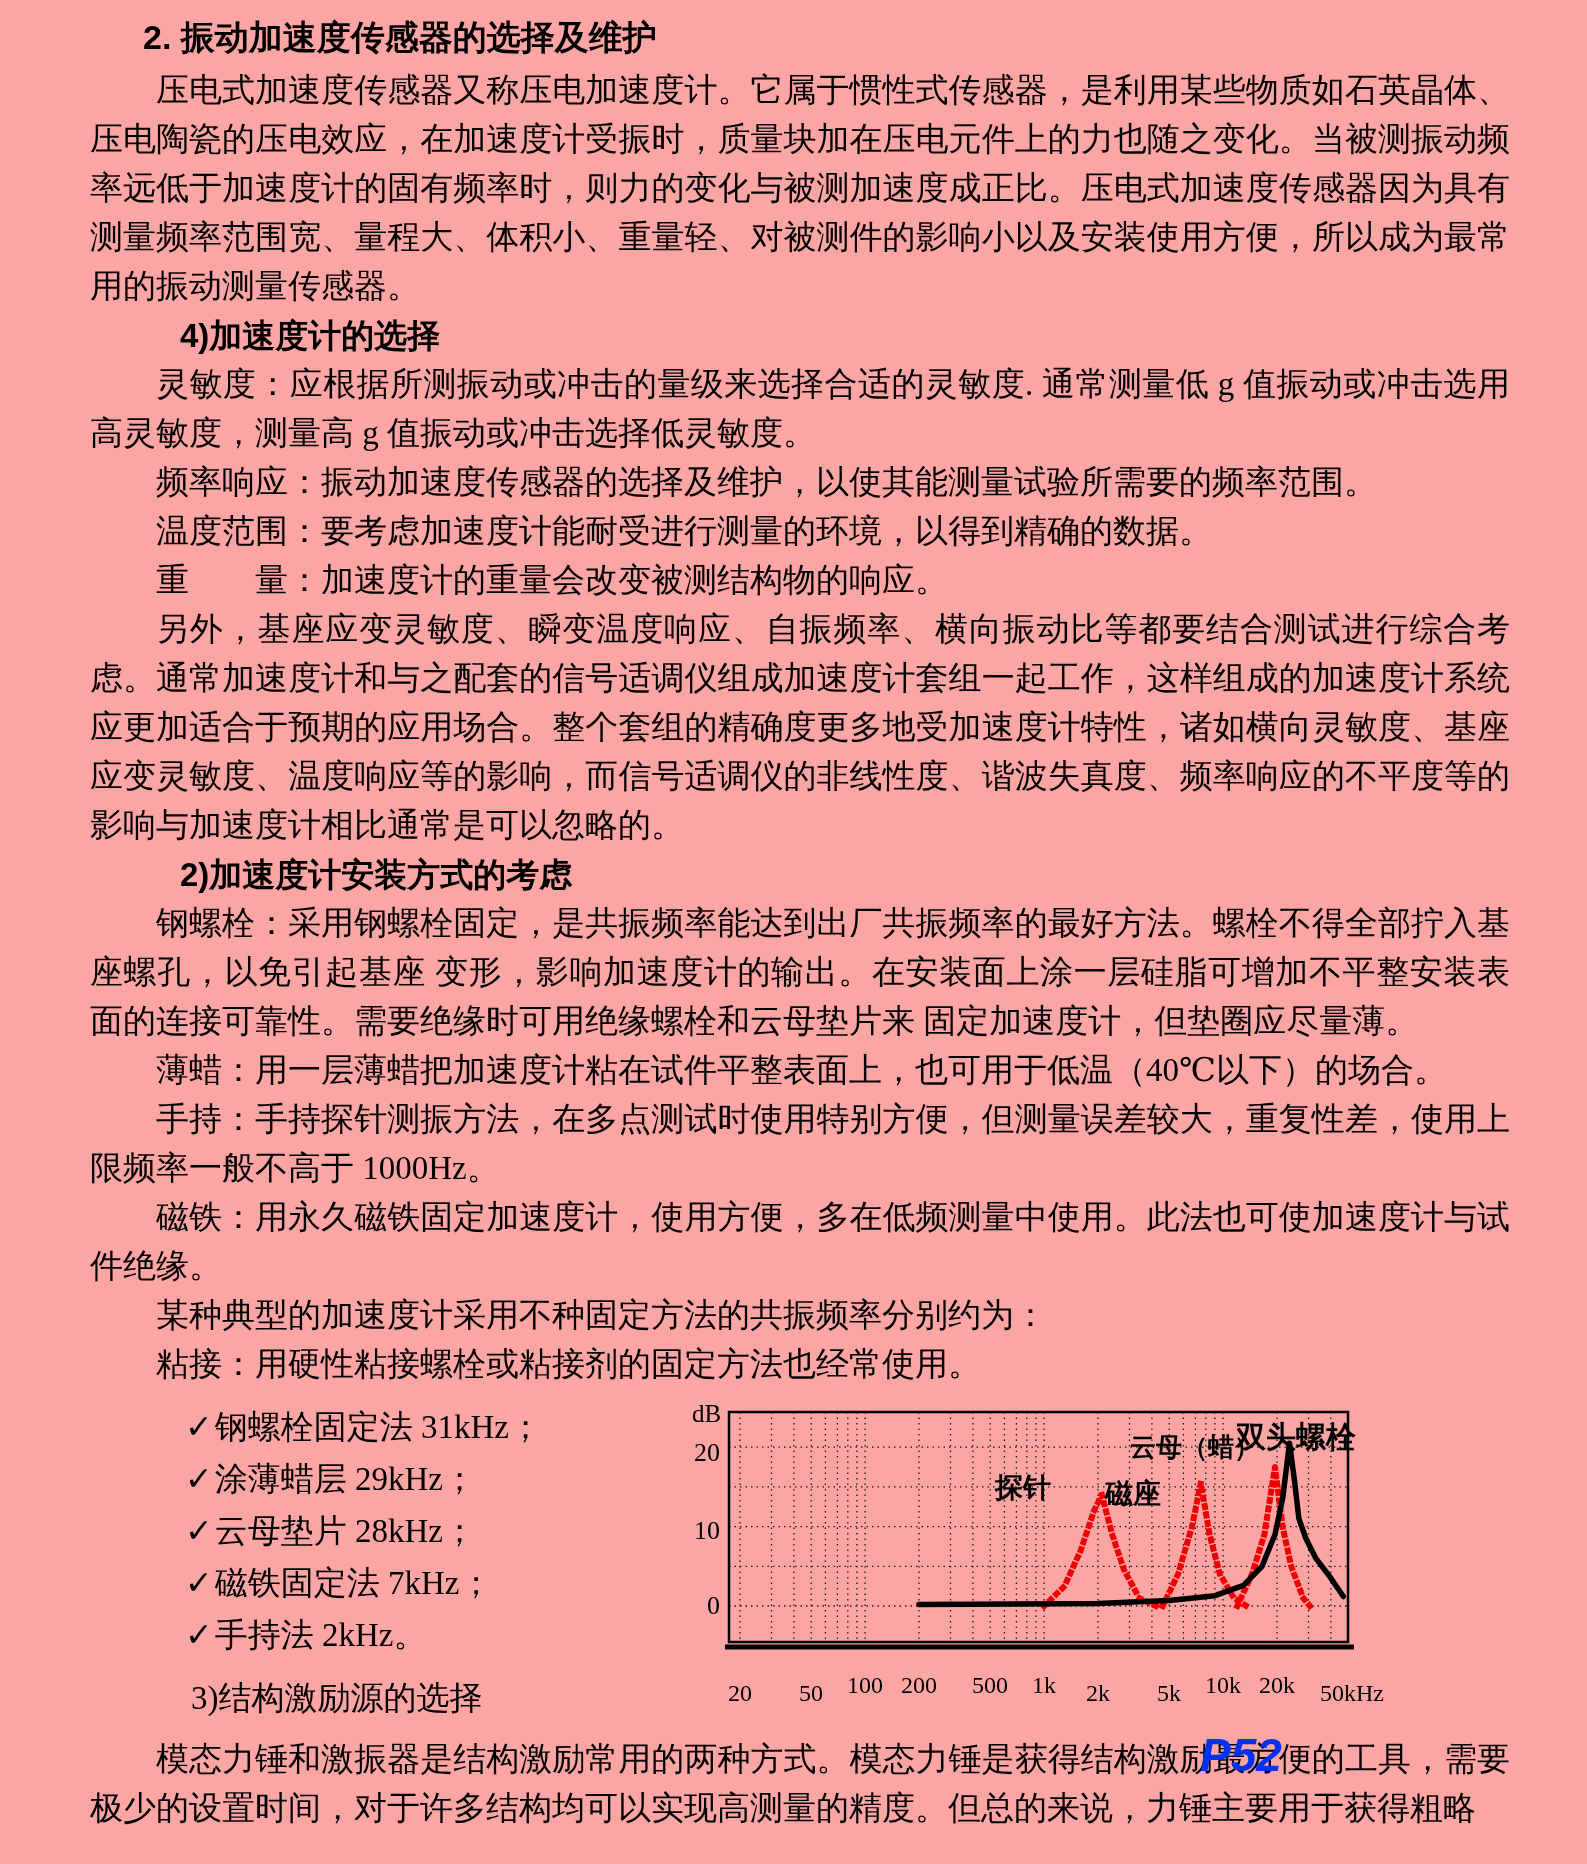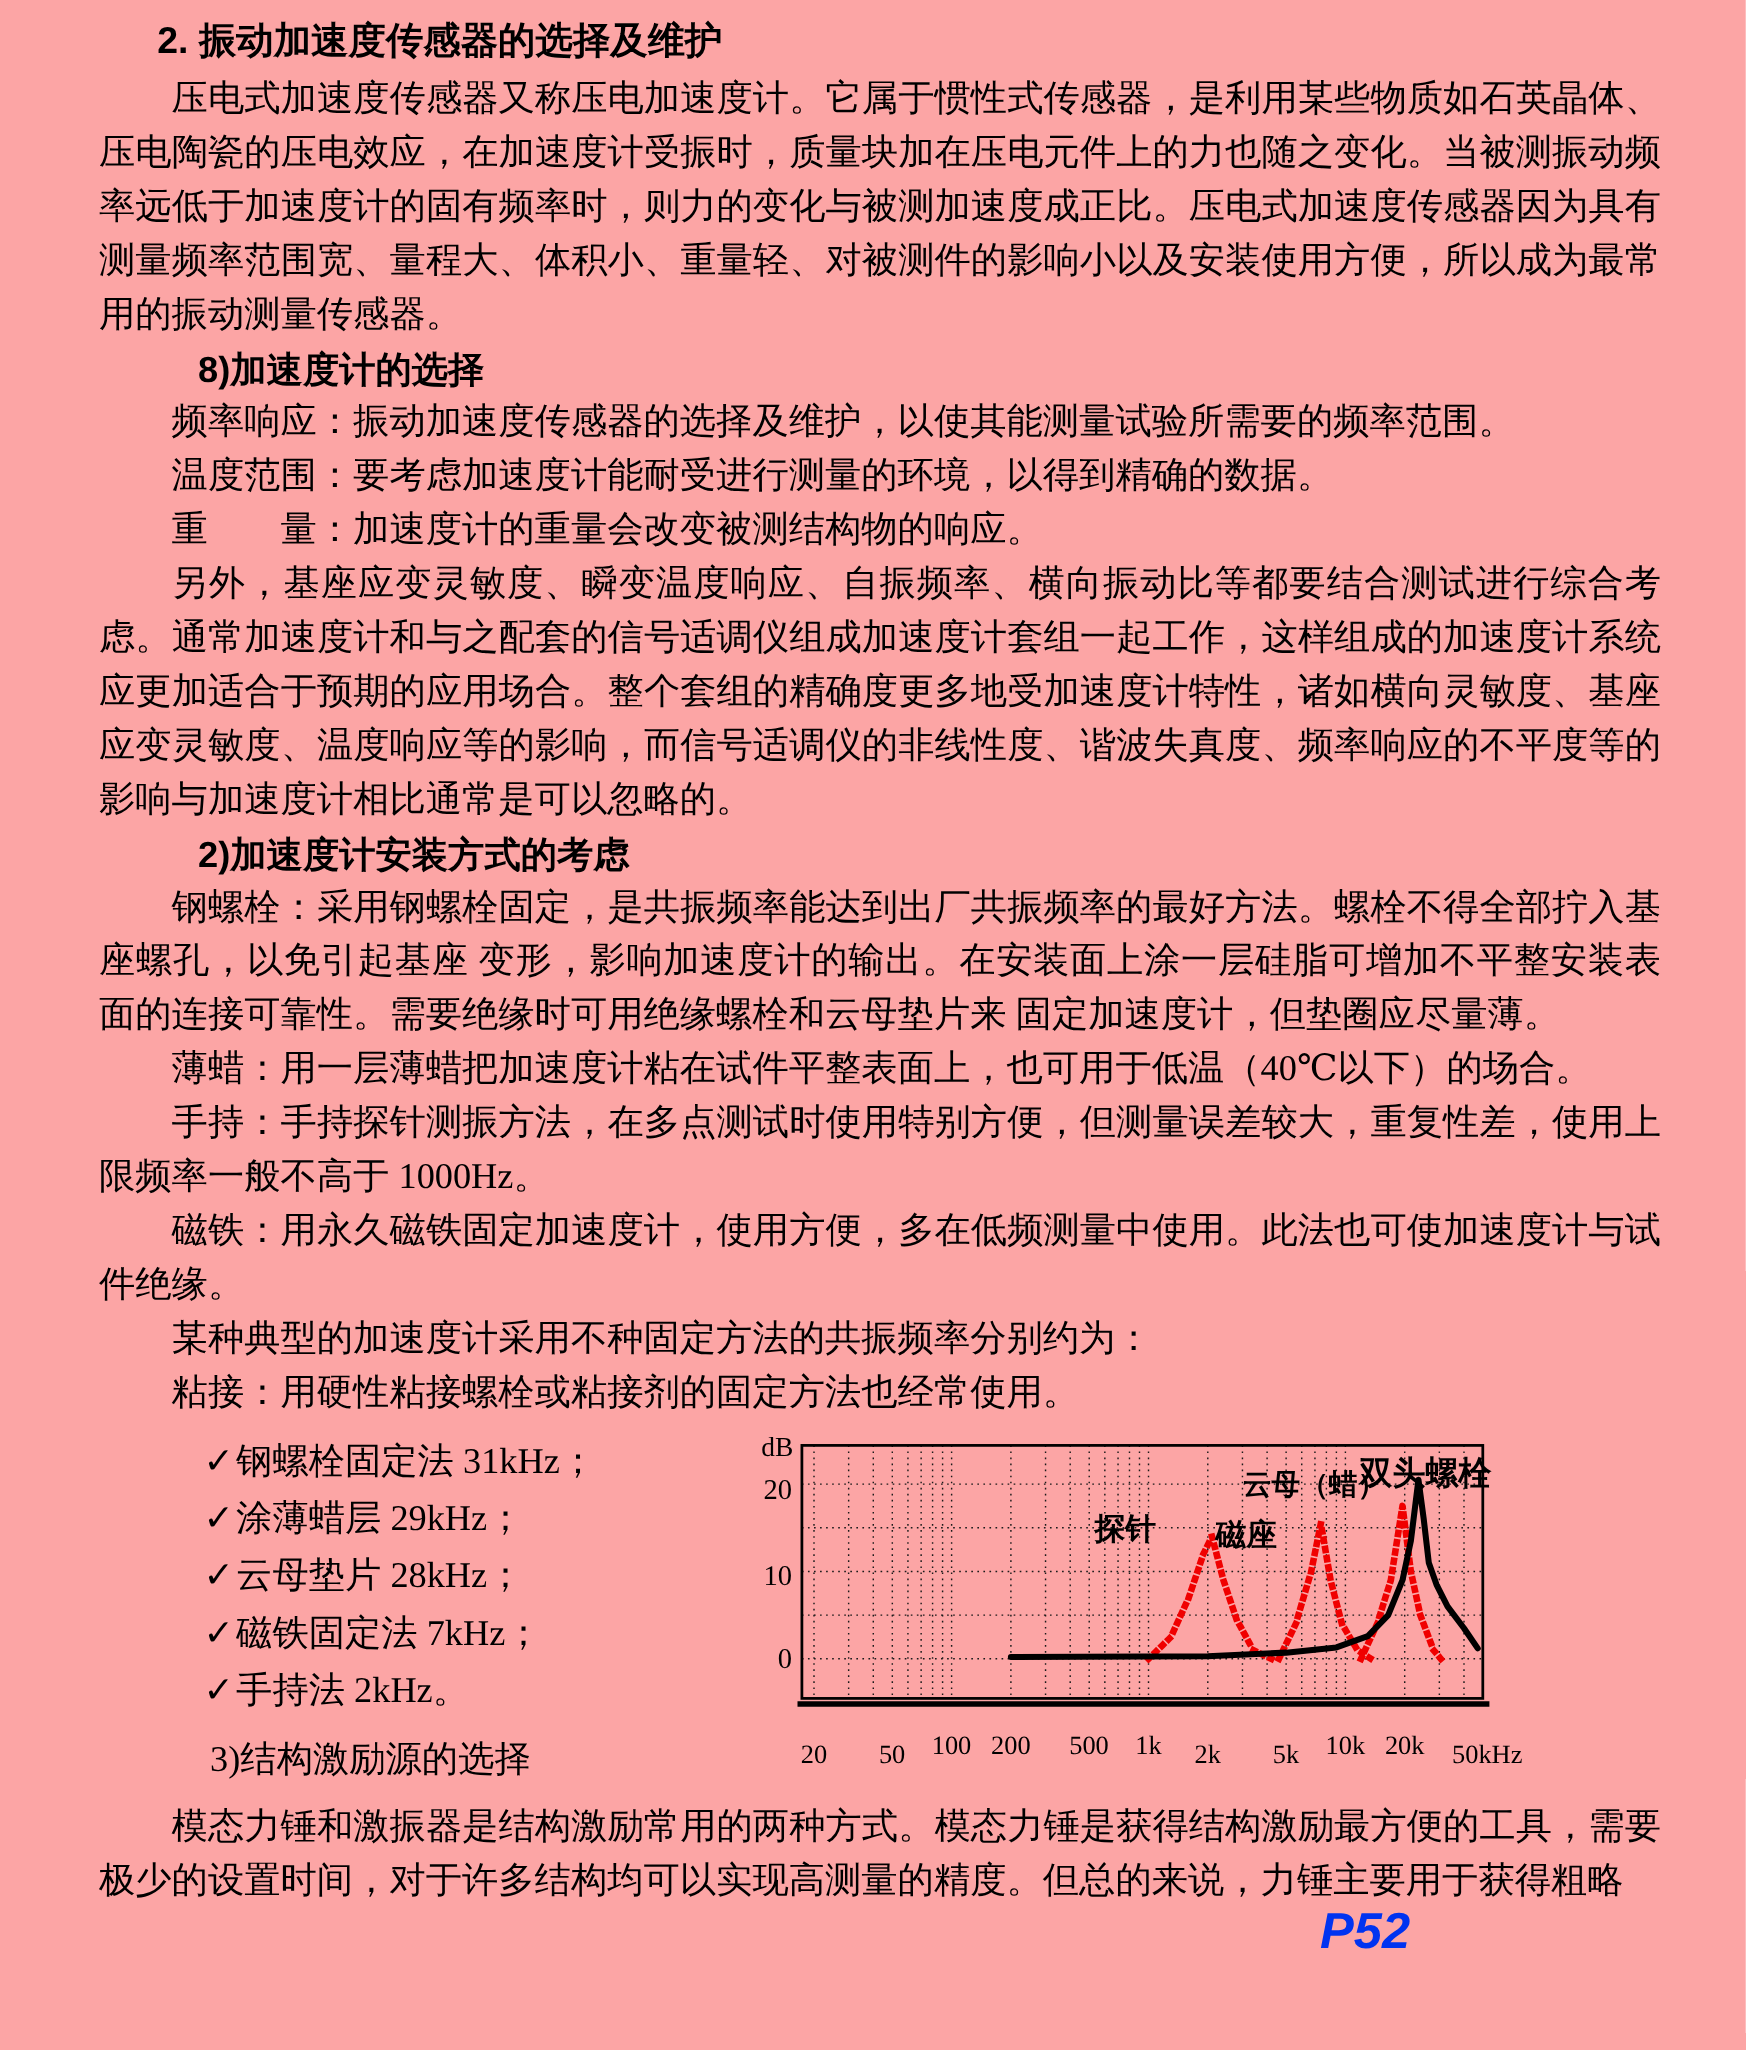--- a/index.html
+++ b/index.html
@@ -38,21 +38,22 @@
 </head>
 <body>
 
 <div class="page">
   <div class="content">
 
     <h1 class="doc-title">2. 振动加速度传感器的选择及维护</h1>
 
     <p class="body">压电式加速度传感器又称压电加速度计。它属于惯性式传感器，是利用某些物质如石英晶体、压电陶瓷的压电效应，在加速度计受振时，质量块加在压电元件上的力也随之变化。当被测振动频率远低于加速度计的固有频率时，则力的变化与被测加速度成正比。压电式加速度传感器因为具有测量频率范围宽、量程大、体积小、重量轻、对被测件的影响小以及安装使用方便，所以成为最常用的振动测量传感器。</p>
 
-    <h2 class="sec">8)加速度计的选择</h2>
+    <h2 class="sec">4)加速度计的选择</h2>
+    <p class="body">灵敏度：应根据所测振动或冲击的量级来选择合适的灵敏度. 通常测量低 g 值振动或冲击选用高灵敏度，测量高 g 值振动或冲击选择低灵敏度。</p>
     <p class="body">频率响应：振动加速度传感器的选择及维护，以使其能测量试验所需要的频率范围。</p>
     <p class="body">温度范围：要考虑加速度计能耐受进行测量的环境，以得到精确的数据。</p>
     <p class="body">重　　量：加速度计的重量会改变被测结构物的响应。</p>
     <p class="body">另外，基座应变灵敏度、瞬变温度响应、自振频率、横向振动比等都要结合测试进行综合考虑。通常加速度计和与之配套的信号适调仪组成加速度计套组一起工作，这样组成的加速度计系统应更加适合于预期的应用场合。整个套组的精确度更多地受加速度计特性，诸如横向灵敏度、基座应变灵敏度、温度响应等的影响，而信号适调仪的非线性度、谐波失真度、频率响应的不平度等的影响与加速度计相比通常是可以忽略的。</p>
 
     <h2 class="sec">2)加速度计安装方式的考虑</h2>
     <p class="body">钢螺栓：采用钢螺栓固定，是共振频率能达到出厂共振频率的最好方法。螺栓不得全部拧入基座螺孔，以免引起基座 变形，影响加速度计的输出。在安装面上涂一层硅脂可增加不平整安装表面的连接可靠性。需要绝缘时可用绝缘螺栓和云母垫片来 固定加速度计，但垫圈应尽量薄。</p>
     <p class="body">薄蜡：用一层薄蜡把加速度计粘在试件平整表面上，也可用于低温（40℃以下）的场合。</p>
     <p class="body">手持：手持探针测振方法，在多点测试时使用特别方便，但测量误差较大，重复性差，使用上限频率一般不高于 1000Hz。</p>
     <p class="body">磁铁：用永久磁铁固定加速度计，使用方便，多在低频测量中使用。此法也可使加速度计与试件绝缘。</p>

